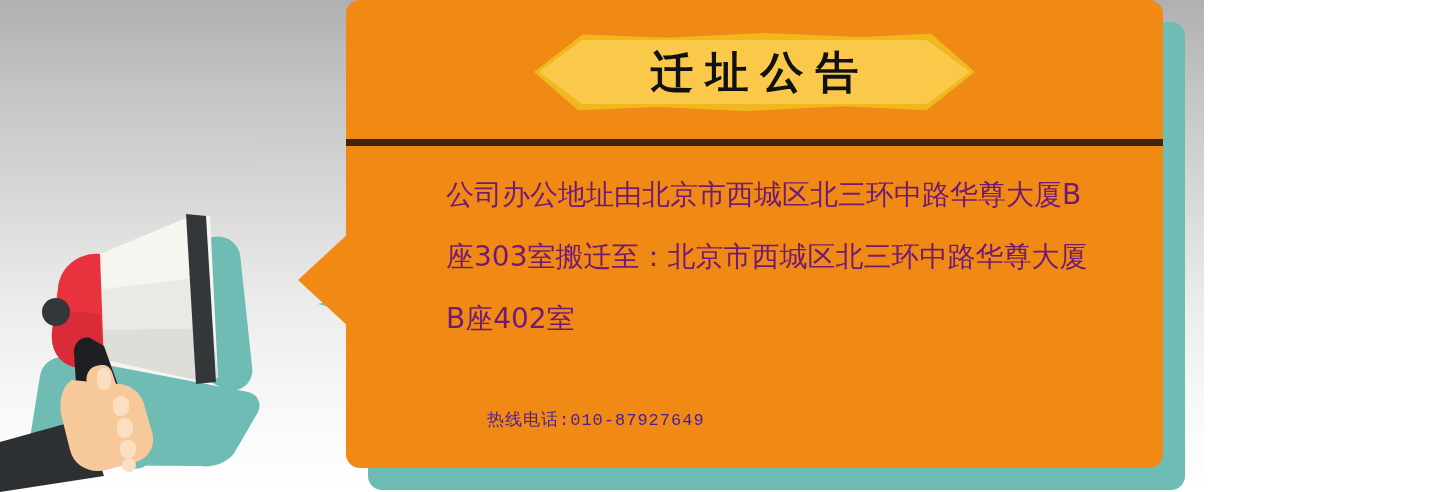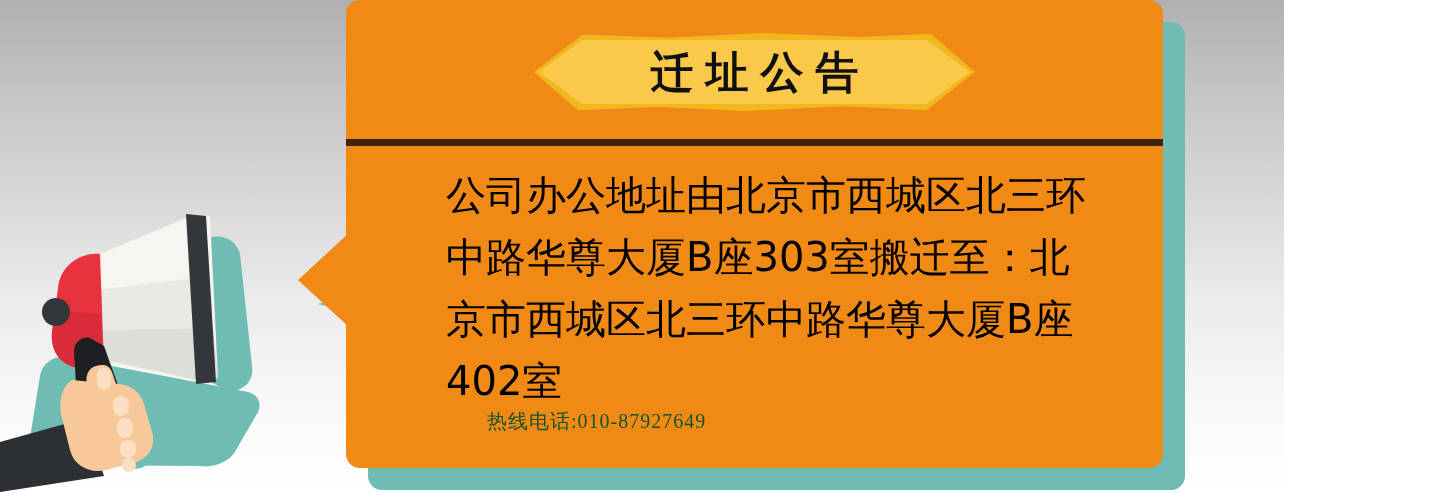--- a/index.html
+++ b/index.html
@@ -8,24 +8,25 @@
   }
   body {
     width: 1440px;
     height: 492px;
     overflow: hidden;
     font-family: "Liberation Sans", "DejaVu Sans", sans-serif;
   }
 
   .stage {
     position: relative;
-    width: 1284px;
+    width: 1176px;
     height: 492px;
     background: linear-gradient(to bottom, #b0b0b0 0%, #c4c4c4 18%, #d8d8d8 40%, #ececec 62%, #f8f8f8 82%, #ffffff 100%);
     overflow: hidden;
+    padding-left: 28px;
   }
 
   
   .card-shadow {
     position: absolute;
     left: 368px;
     top: 22px;
     width: 817px;
     height: 468px;
     background: #6ebcb4;
@@ -116,38 +117,38 @@
     height: 7px;
     background: #3c2410;
   }
 
   
   .body-text {
     position: absolute;
     left: 100px;
     top: 164px;
     width: 650px;
-    color: #000000;
-    font-size: 40px;
+    color: #701a75;
+    font-size: 28px;
     line-height: 62px;
     letter-spacing: 0px;
     font-family: "DejaVu Sans", "Liberation Sans", sans-serif;
   }
 
   
   .footer {
     position: absolute;
     left: 0px;
     top: 408px;
     width: 817px;
     height: 34px;
-    color: #14532d;
-    font-size: 20px;
+    color: #4c1d95;
+    font-size: 17px;
     letter-spacing: 1px;
-    font-family: Liberation Serif, serif;
+    font-family: Liberation Mono, monospace;
   }
   .footer-hotline {
     position: absolute;
     left: 141px;
     top: 0;
     white-space: nowrap;
   }
   .footer-qq {
     position: absolute;
     left: 506px;

